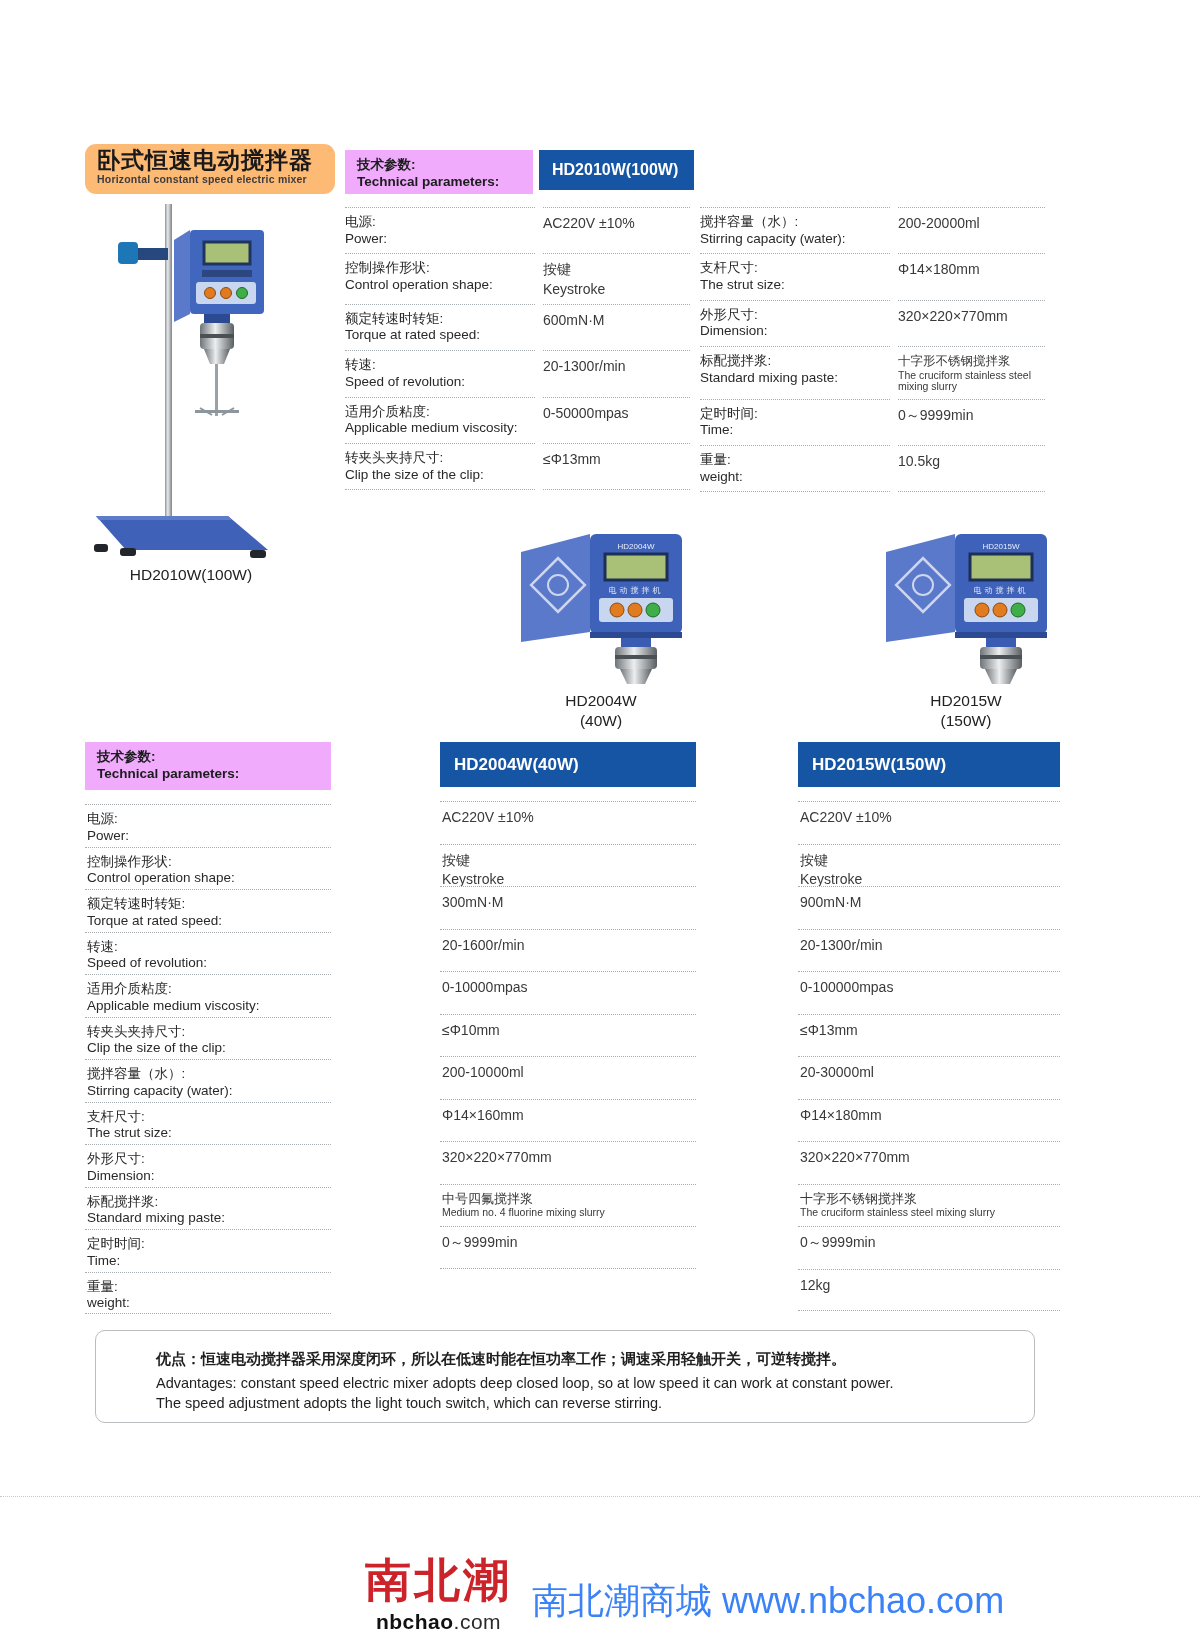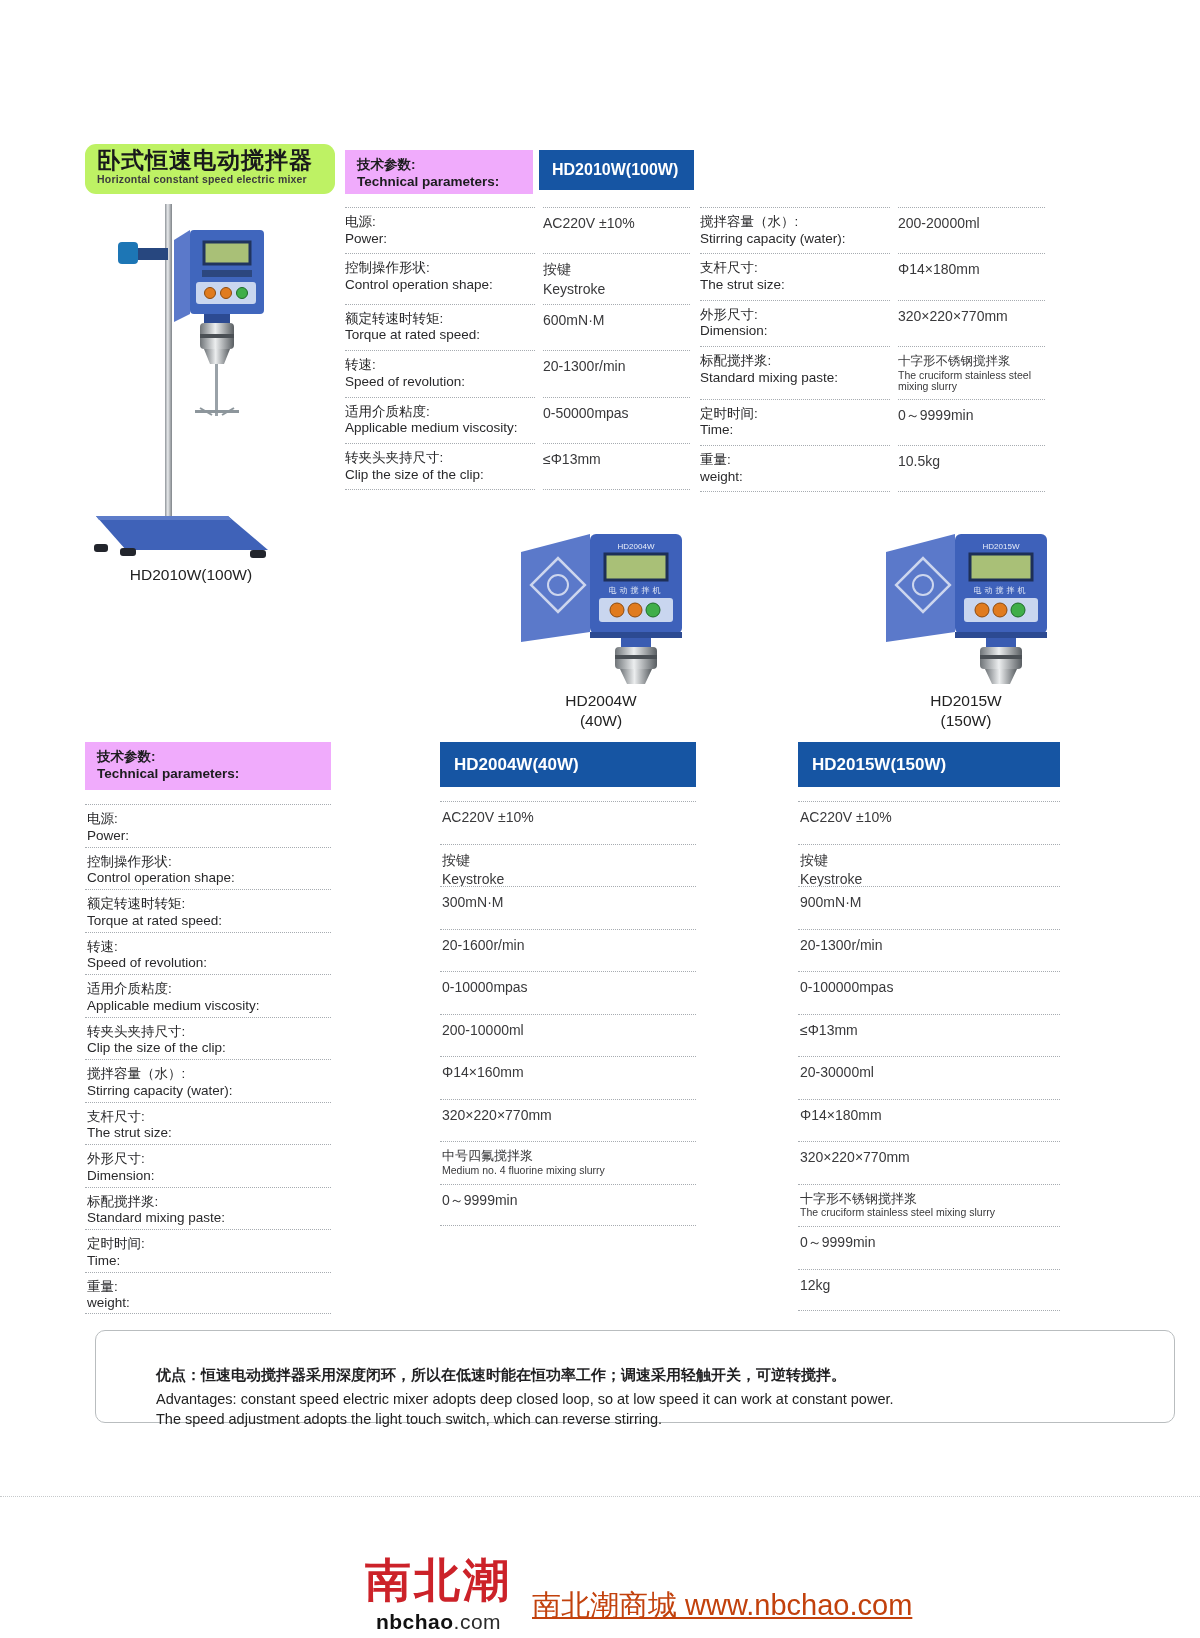--- a/index.html
+++ b/index.html
@@ -3,21 +3,21 @@
 <meta charset="utf-8">
 <style>
   html,body { margin:0; padding:0; background:#ffffff; }
   .page {
     position:relative; width:1200px; height:1638px; background:#ffffff;
     font-family:"Liberation Sans","DejaVu Sans",sans-serif; color:#2c2c2e; overflow:hidden;
   }
   
   .title-badge {
     position:absolute; left:85px; top:144px; width:250px; height:50px;
-    background:#bef264; border-radius:11px; padding:4px 10px 0 12px; box-sizing:border-box;
+    background:#fdba74; border-radius:11px; padding:4px 10px 0 12px; box-sizing:border-box;
   }
   .title-cn { font-size:23px; font-weight:bold; color:#19191b; letter-spacing:1px; line-height:1.1; white-space:nowrap; }
   .title-en { font-size:10.5px; font-weight:bold; color:#3c3c3e; letter-spacing:.2px; white-space:nowrap; }
 
   
   .hdr-gray { background:#f0abfc; padding:6px 12px 7px 12px; box-sizing:border-box; }
   .hdr-gray .cnl { font-size:13.5px; font-weight:bold; color:#1c1c1e; }
   .hdr-gray .enl { font-size:13.5px; font-weight:bold; color:#1c1c1e; }
   .hdr-blue { background:#1655a3; color:#ffffff; font-weight:bold; box-sizing:border-box; display:flex; align-items:center; }
 
@@ -49,36 +49,36 @@
   .bcol-m1     { left:440px; width:256px; }
   .bcol-m2     { left:798px; width:262px; }
   .bcol .hdr-gray { height:48px; }
   .bcol .hdr-blue { height:45px; font-size:17px; padding-left:14px; }
   .brows { margin-top:14px; }
   .brow { border-top:1px dotted #a7acb1; height:42.5px; box-sizing:border-box; padding:5px 0 0 2px; overflow:hidden; }
   .brow:last-child { border-bottom:1px dotted #a7acb1; }
 
   
   .adv-box {
-    position:absolute; left:95px; top:1330px; width:1080px; height:93px;
+    position:absolute; left:95px; top:1330px; width:940px; height:93px;
     border:1px solid #b9bdbf; border-radius:10px; box-sizing:border-box;
-    padding:35px 30px 0 60px;
+    padding:19px 30px 0 60px;
   }
   .adv-cn { font-size:15px; font-weight:bold; color:#1f1f21; }
   .adv-en { font-size:14.5px; color:#222; margin-top:5px; line-height:1.3; }
 
   
   .foot-rule { position:absolute; left:0; top:1496px; width:1200px; border-top:1px dotted #c6c9cb; }
   .footer { position:absolute; left:365px; top:1533px; display:flex; align-items:flex-end; }
   .logo { display:flex; flex-direction:column; align-items:center; line-height:1; }
   .logo-cn { font-size:46px; font-weight:900; color:#cc2229; letter-spacing:3px; font-family:"DejaVu Serif","Liberation Serif",serif;margin-top:24px; }
   .logo-dom { font-size:21px; margin-top:8px; letter-spacing:.5px; }
   .logo-dom .b { font-weight:bold; color:#111; }
   .logo-dom .s { font-weight:normal; color:#2a2a2a; }
-  .store { font-size:29px; color:#c2410c; margin-left:20px; padding-bottom:6px; white-space:nowrap;text-decoration:underline; }
+  .store { font-size:36px; color:#3b82f6; margin-left:20px; padding-bottom:6px; white-space:nowrap; }
 
   .imgwrap { position:absolute; }
 </style>
 </head>
 <body>
 
 <div class="page">
 
   <div class="title-badge">
     <div class="title-cn">卧式恒速电动搅拌器</div>
@@ -387,20 +387,23 @@
       <div class="brow">
           <div class="v">300mN·M</div>
         </div>
       <div class="brow">
           <div class="v">20-1600r/min</div>
         </div>
       <div class="brow">
           <div class="v">0-10000mpas</div>
         </div>
       <div class="brow">
+          <div class="v">≤Φ10mm</div>
+        </div>
+      <div class="brow">
           <div class="v">200-10000ml</div>
         </div>
       <div class="brow">
           <div class="v">Φ14×160mm</div>
         </div>
       <div class="brow">
           <div class="v">320×220×770mm</div>
         </div>
       <div class="brow">
           <div class="v" style="font-size:13px">中号四氟搅拌浆</div>

